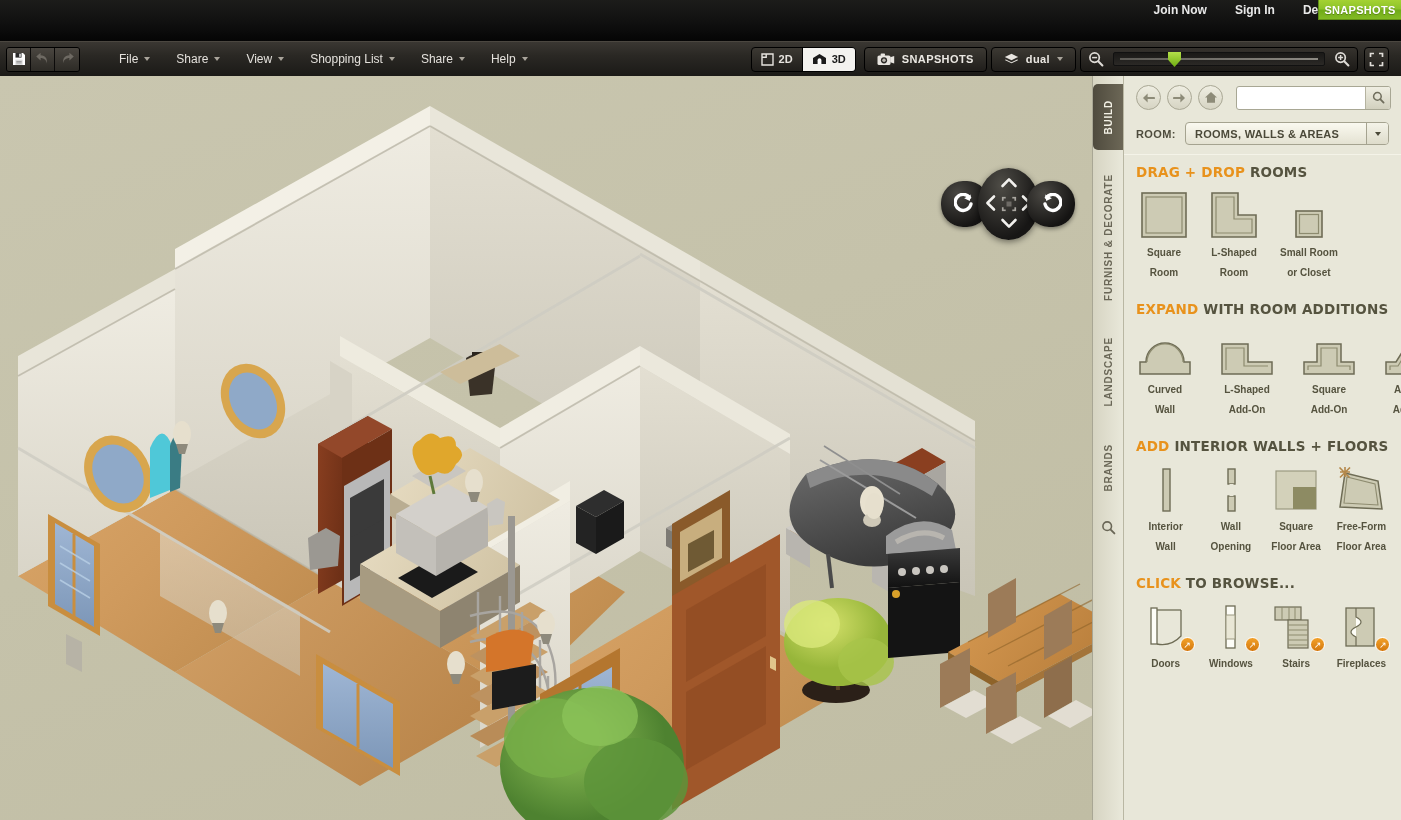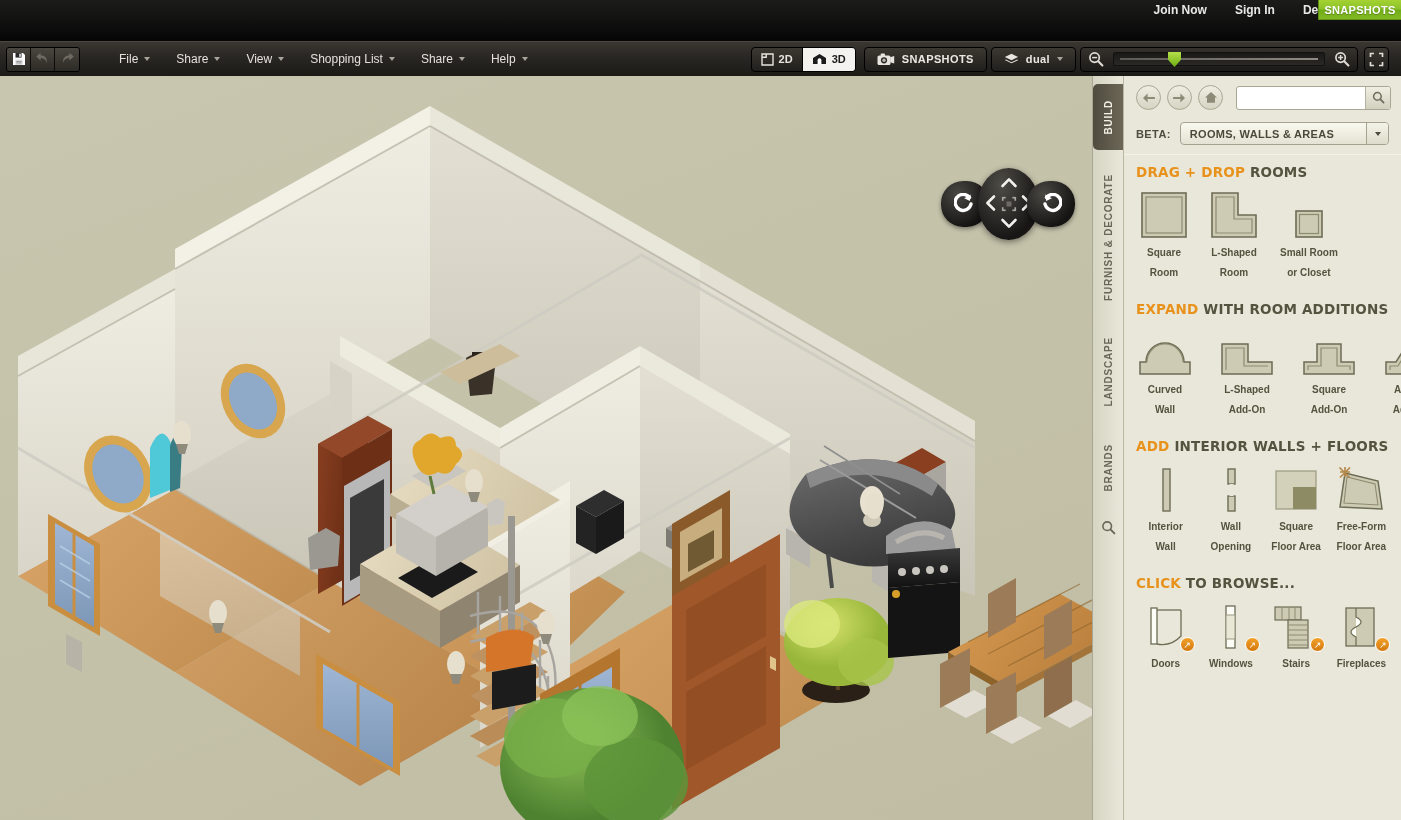--- a/index.html
+++ b/index.html
@@ -858,21 +858,21 @@
         <div class="search-go">
           <svg width="13" height="13" viewBox="0 0 13 13">
             <circle cx="5.4" cy="5.4" r="3.8" fill="none" stroke="#6f6d5c" stroke-width="1.5"></circle>
             <path d="M8.2 8.2l3.4 3.4" stroke="#6f6d5c" stroke-width="1.8" stroke-linecap="round"></path>
           </svg>
         </div>
       </div>
     </div>
 
     <div class="show-row">
-      <span class="show-label">BETA:</span>
+      <span class="show-label">ROOM:</span>
       <div class="show-select">
         <span>ROOMS, WALLS &amp; AREAS</span>
         <span class="show-caret">
           <i class="caret-d" style="border-top-color:#4b4939;"></i>
         </span>
       </div>
     </div>
     <div class="hr-div"></div>
 
     <div class="section">

